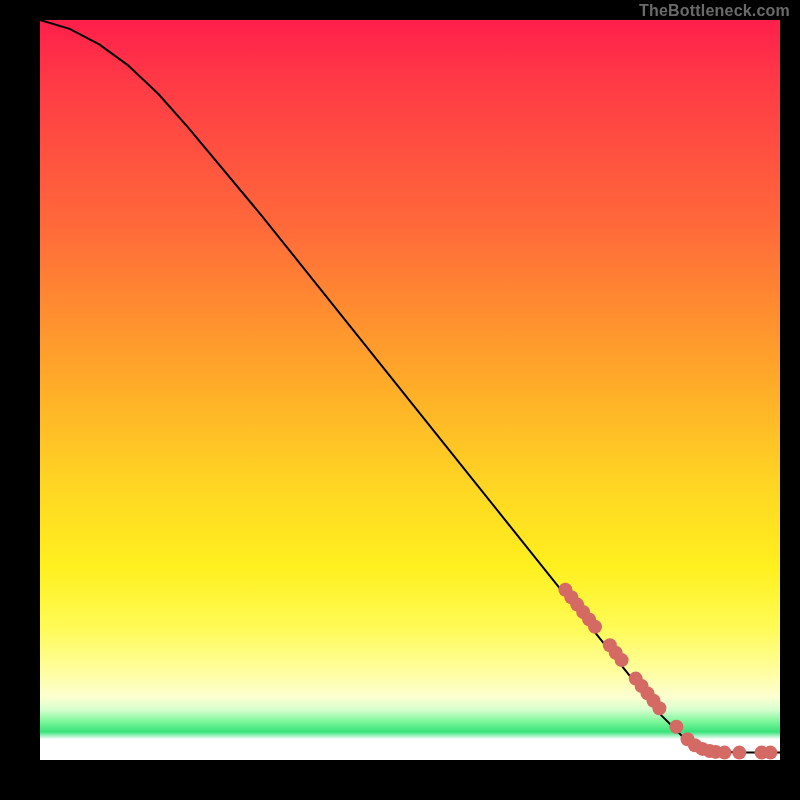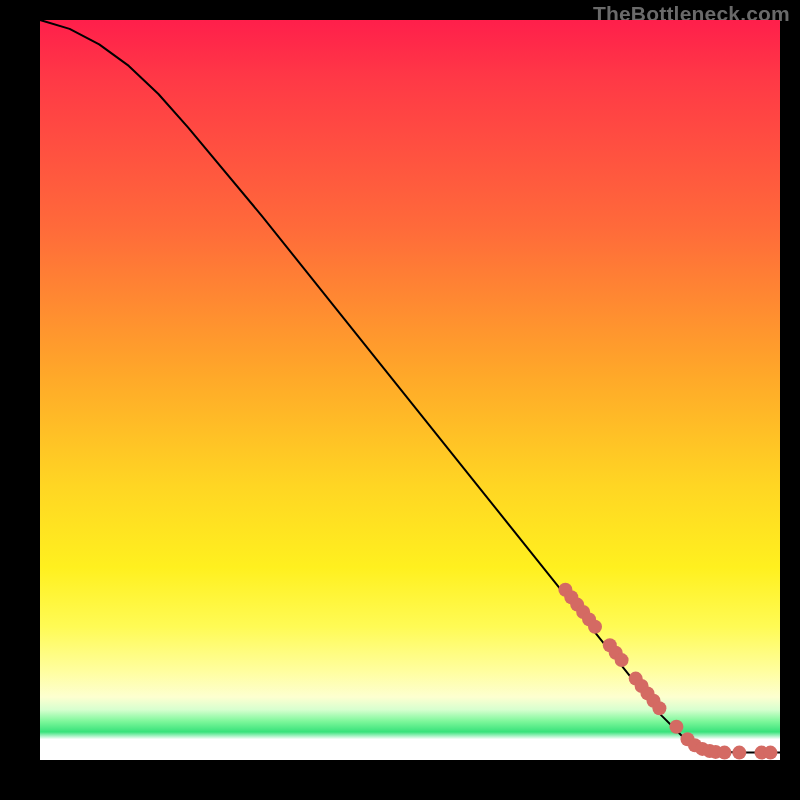--- a/index.html
+++ b/index.html
@@ -32,21 +32,21 @@
       #38e27b 96.2%,
       #ffffff 97.2%,
       #ffffff 100%
     );
   }
   .watermark {
     position: absolute;
     top: 2px;
     right: 10px;
     font-family: Arial, Helvetica, sans-serif;
-    font-size: 21px;
+    font-size: 16px;
     font-weight: 600;
     color: #6a6a6a;
     letter-spacing: 0.2px;
     user-select: none;
   }
   svg.overlay {
     position: absolute;
     left: 0; top: 0;
     width: 100%; height: 100%;
     overflow: visible;

